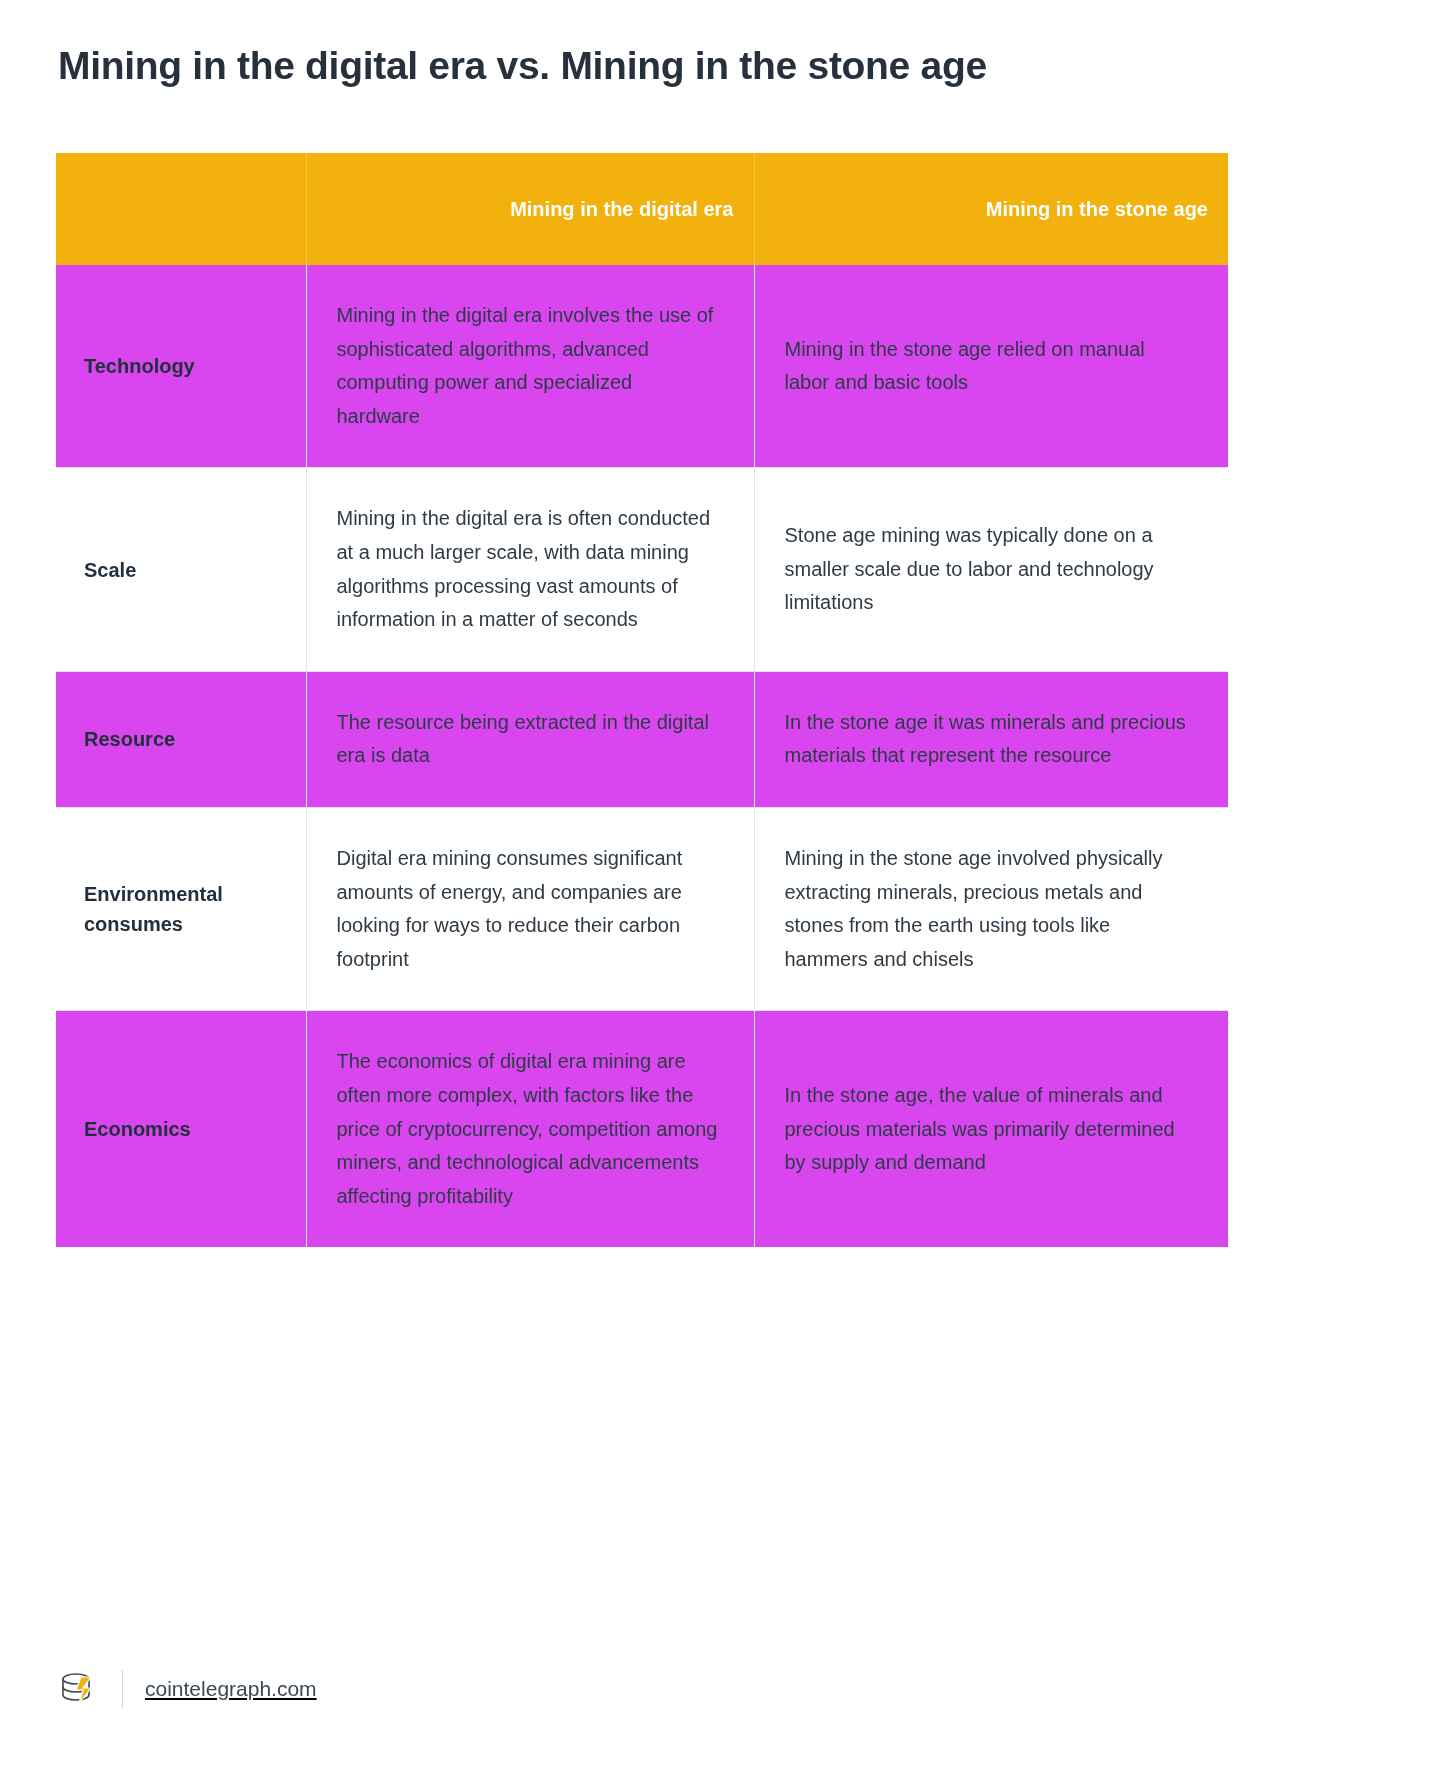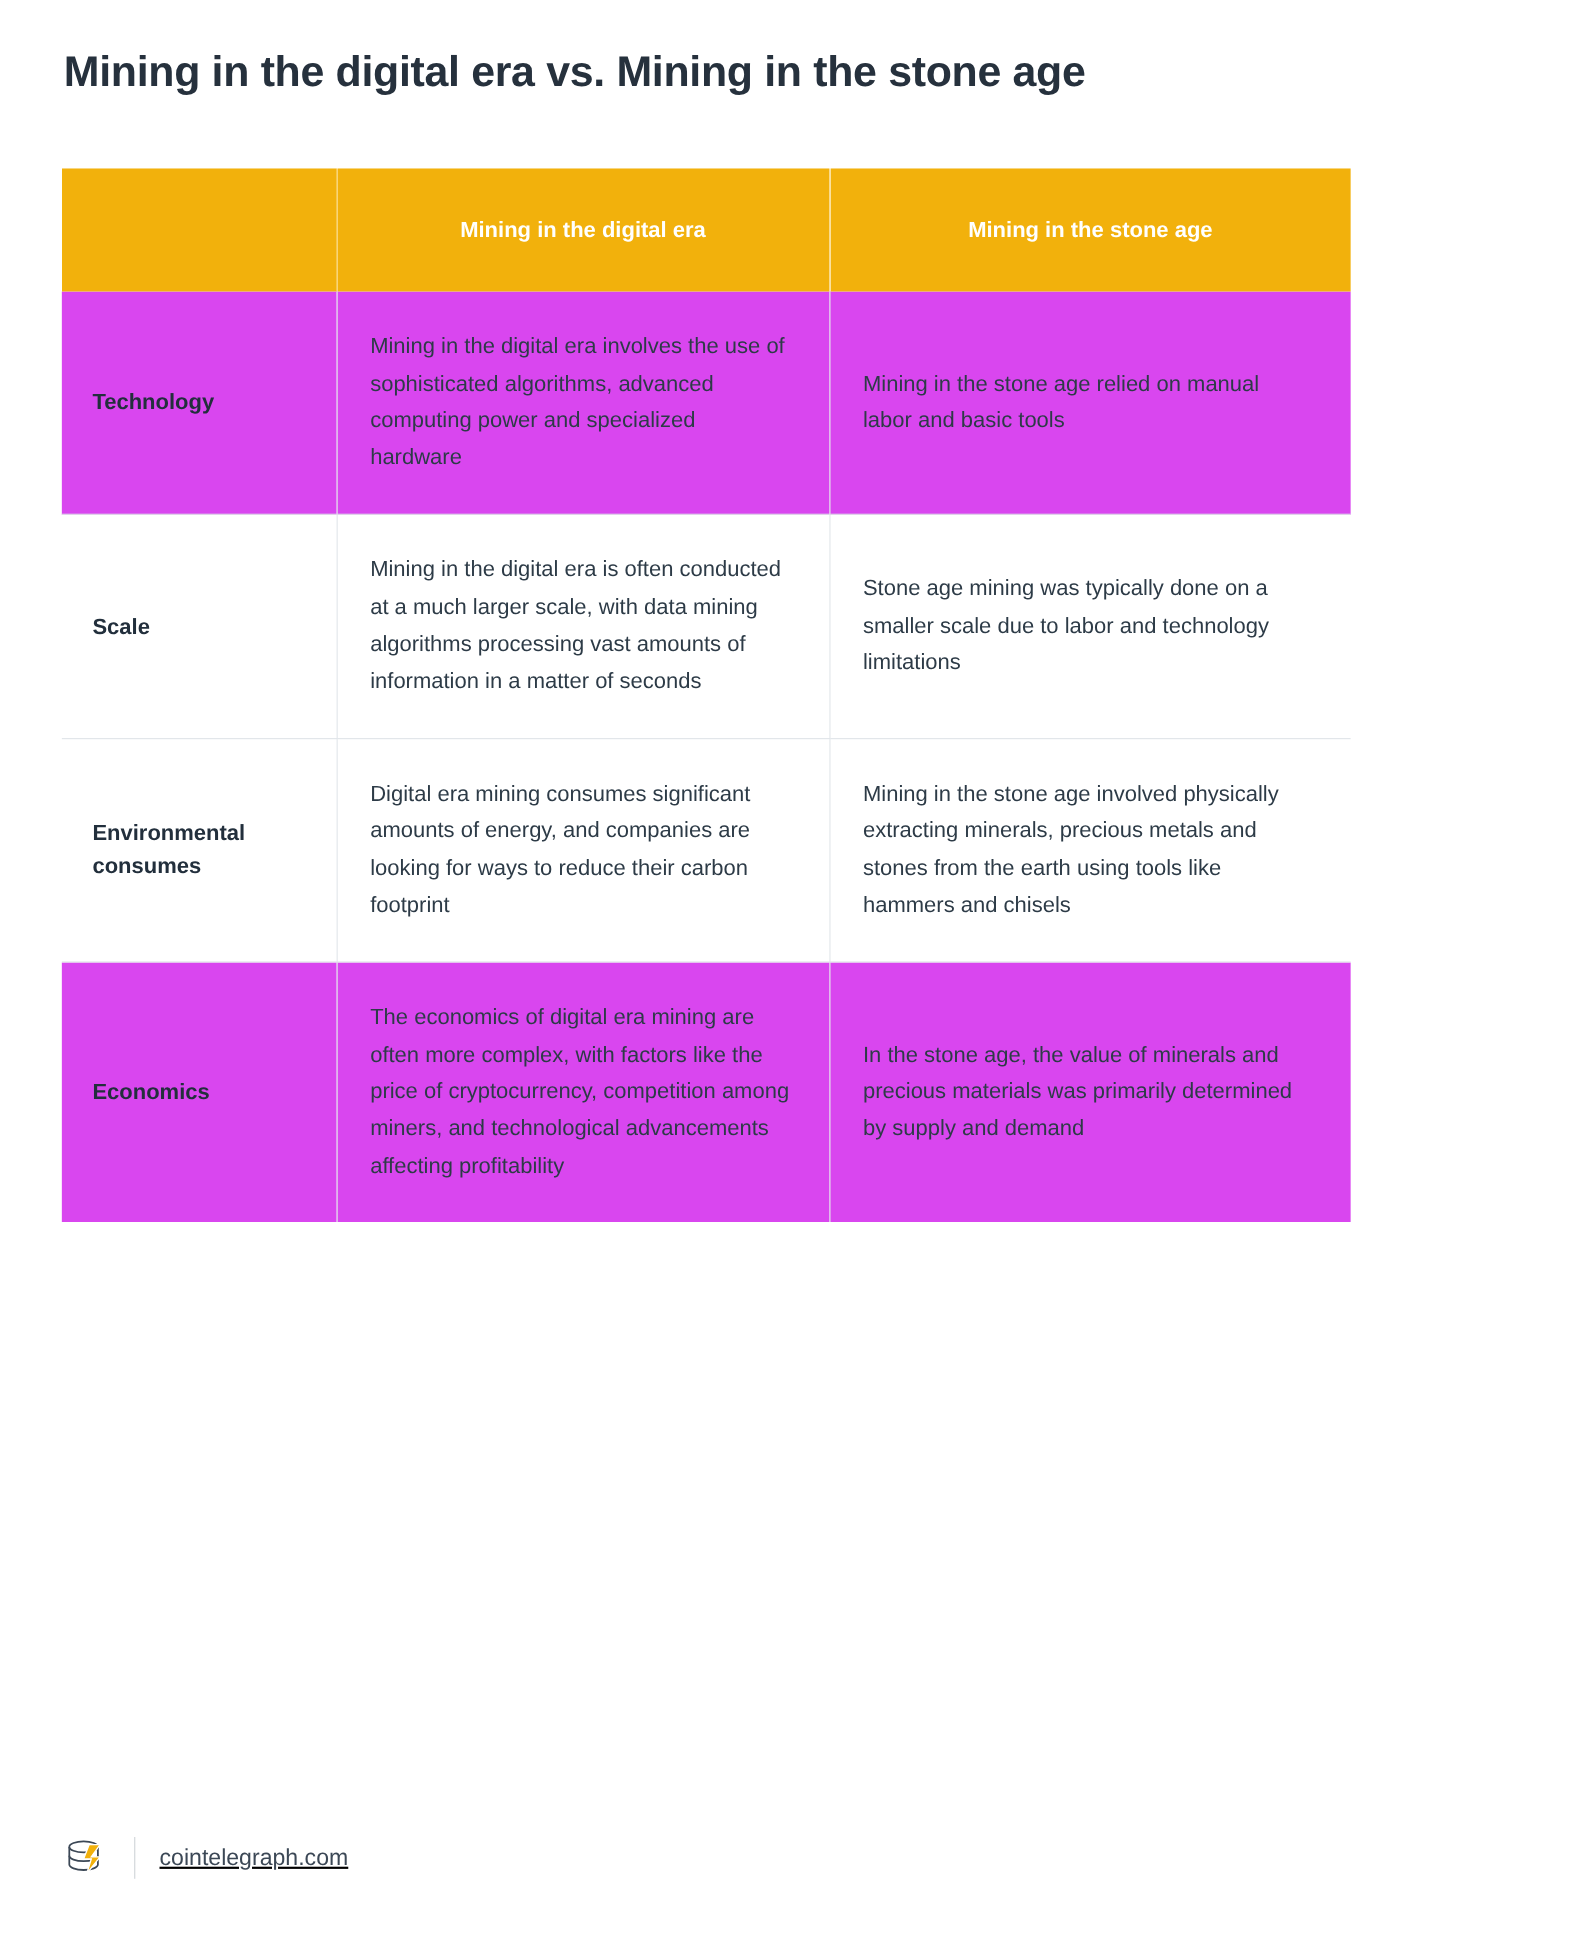--- a/index.html
+++ b/index.html
@@ -43,21 +43,21 @@
   .col-b      { width: 474px; }
 
   thead th {
     background: #f0b323;
     background: #f2b10c;
     color: #ffffff;
     font-size: 20px;
     font-weight: bold;
     height: 112px;
     vertical-align: middle;
-    text-align: center;
+    text-align: right;
     position: relative;
     padding: 0 20px;
     border-right: 1px solid #f7c43f;
   }
   thead th:last-child { border-right: none; }
   thead th.blank { border-right: 1px solid #f7c43f; }
 
   
   .wm {
     position: absolute;
@@ -146,20 +146,25 @@
         <tr class="shade">
           <td class="rowlabel">Technology</td>
           <td>Mining in the digital era involves the use of sophisticated algorithms, advanced computing power and specialized hardware</td>
           <td>Mining in the stone age relied on manual labor and basic tools</td>
         </tr>
         <tr class="plain">
           <td class="rowlabel">Scale</td>
           <td>Mining in the digital era is often conducted at a much larger scale, with data mining algorithms processing vast amounts of information in a matter of seconds</td>
           <td>Stone age mining was typically done on a smaller scale due to labor and technology limitations</td>
         </tr>
+        <tr class="shade">
+          <td class="rowlabel">Resource</td>
+          <td>The resource being extracted in the digital era is data</td>
+          <td>In the stone age it was minerals and precious materials that represent the resource</td>
+        </tr>
         <tr class="plain">
           <td class="rowlabel">Environmental consumes</td>
           <td>Digital era mining consumes significant amounts of energy, and companies are looking for ways to reduce their carbon footprint</td>
           <td>Mining in the stone age involved physically extracting minerals, precious metals and stones from the earth using tools like hammers and chisels</td>
         </tr>
         <tr class="shade">
           <td class="rowlabel">Economics</td>
           <td>The economics of digital era mining are often more complex, with factors like the price of cryptocurrency, competition among miners, and technological advancements affecting profitability</td>
           <td>In the stone age, the value of minerals and precious materials was primarily determined by supply and demand</td>
         </tr>

